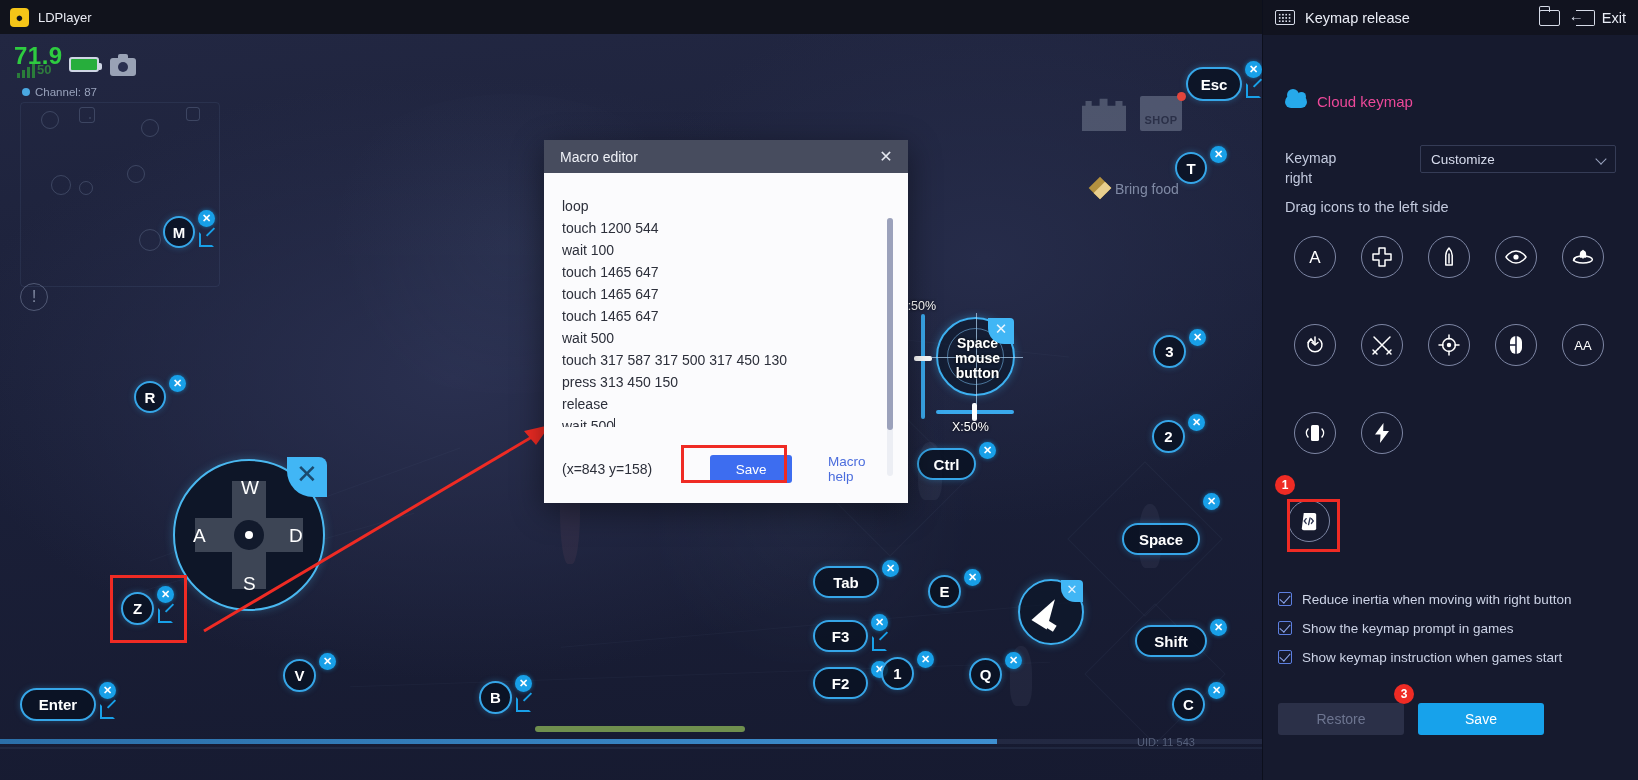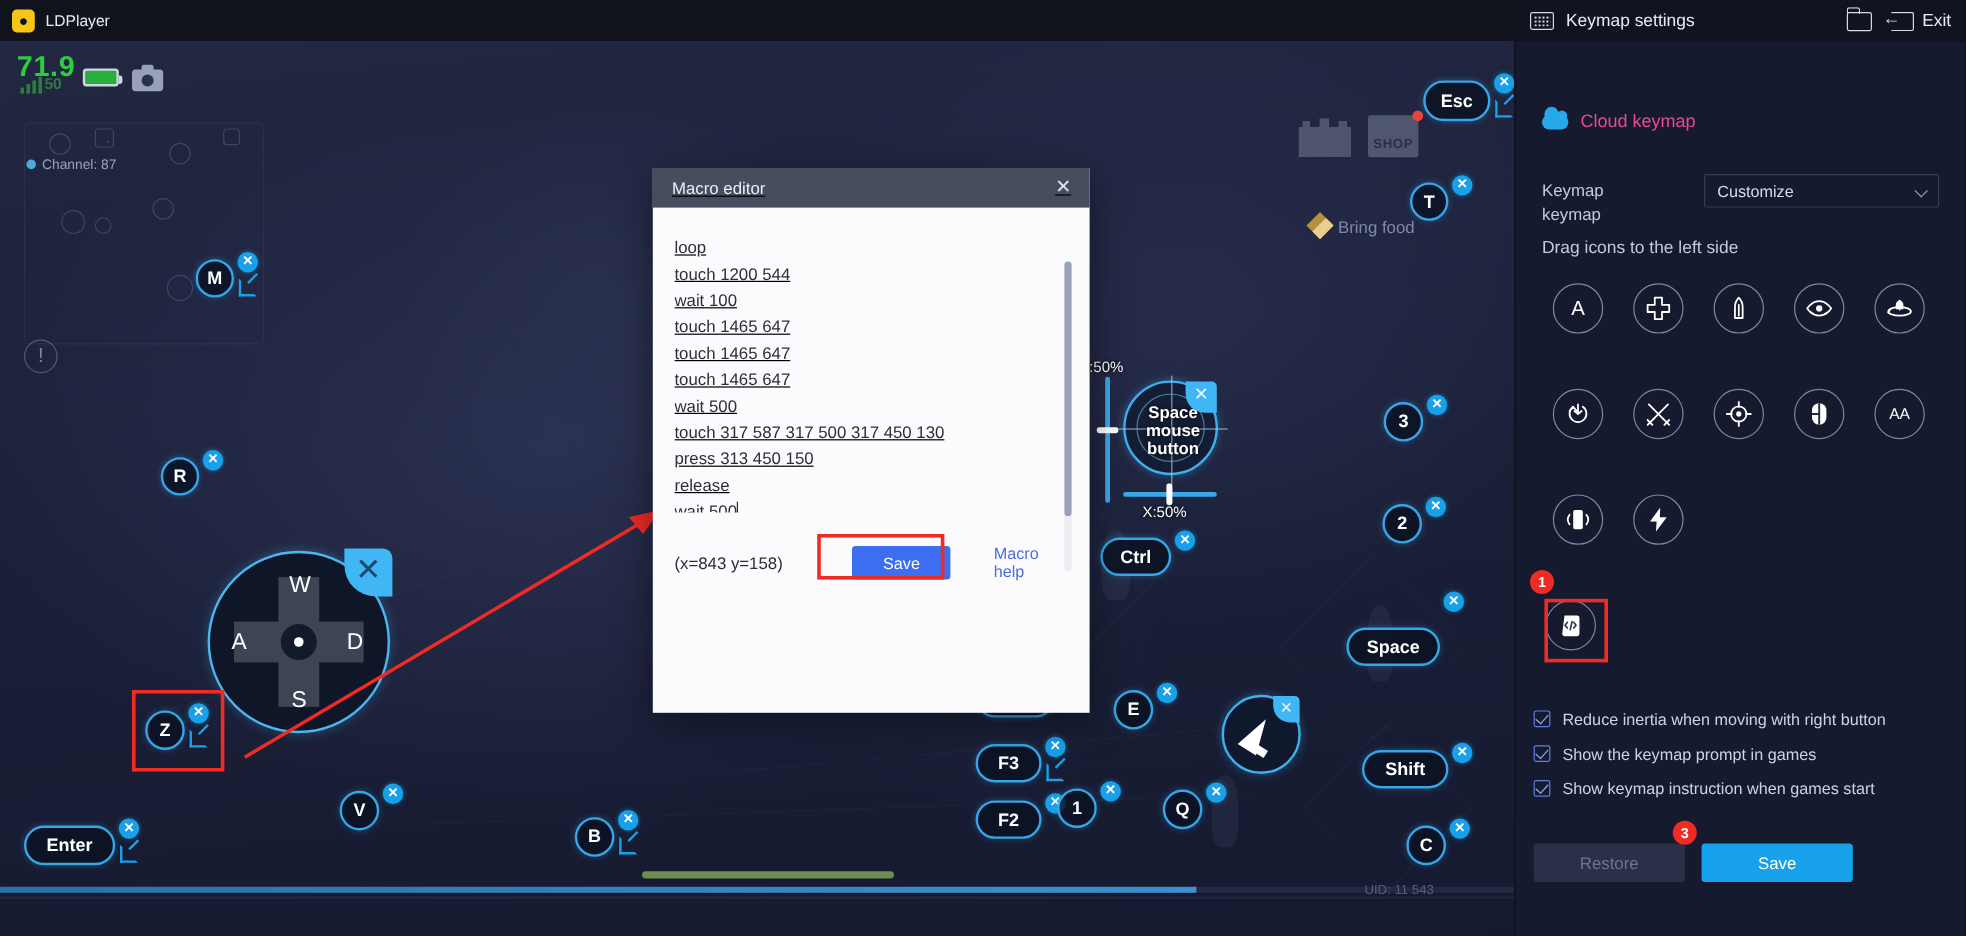--- a/index.html
+++ b/index.html
@@ -58,21 +58,21 @@
     position: absolute; left: 69px; top: 23px; width: 30px; height: 15px;
     border: 2px solid #cfd6e4; border-radius: 3px; background: #27ae3c;
   }
   .batt::after { content:''; position:absolute; right:-5px; top:4px; width:3px; height:7px; background:#cfd6e4; border-radius:0 2px 2px 0; }
   .cam {
     position: absolute; left: 110px; top: 24px; width: 26px; height: 18px;
     border-radius: 3px; background: #99a2b5;
   }
   .cam::before { content:''; position:absolute; left:8px; top:-4px; width:10px; height:5px; background:#99a2b5; border-radius:2px 2px 0 0; }
   .cam::after { content:''; position:absolute; left:8px; top:4px; width:10px; height:10px; border-radius:50%; background:#2a3050; }
-  .channel { position: absolute; left: 22px; top: 52px; color: #98a2bb; font-size: 11.5px; margin-top: 46px; }
+  .channel { position: absolute; left: 22px; top: 52px; color: #98a2bb; font-size: 11.5px; }
   .channel .dot { display:inline-block; width:8px; height:8px; border-radius:50%; background:#4aa8e0; margin-right:5px; }
 
   .minimap-frame {
     position: absolute; left: 20px; top: 68px; width: 200px; height: 185px;
     border: 1px solid rgba(130,160,210,.10); border-radius: 4px;
   }
   .mm-ico { position: absolute; border-radius: 50%; border: 1px solid rgba(165,185,220,.22); }
   .mm-ico.sq { border-radius: 3px; }
 
   .excl {
@@ -199,22 +199,22 @@
   .redbox { position: absolute; border: 3px solid #ef2b24; }
   .badge {
     position: absolute; width: 20px; height: 20px; border-radius: 50%;
     background: #ef2b24; color: #fff; font-size: 12px; font-weight: bold;
     text-align: center; line-height: 20px; z-index: 80;
   }
   .arrow-svg { position: absolute; left: 190px; top: 415px; z-index: 70; pointer-events: none; }
 
   
   .dialog {
-    position: absolute; left: 544px; top: 140px; width: 364px; height: 454px;
-    background: #fbfbfd; box-shadow: 0 8px 30px rgba(0,0,0,.45); z-index: 90; text-decoration: underline;
+    position: absolute; left: 544px; top: 140px; width: 364px; height: 363px;
+    background: #fbfbfd; box-shadow: 0 8px 30px rgba(0,0,0,.45); z-index: 90;
   }
   .dlg-head {
     height: 33px; background: #474c5e; display: flex; align-items: center;
     padding: 0 10px 0 16px; color: #eef0f6; font-size: 14px;
   }
   .dlg-title { flex: 1; }
   .dlg-close { width: 24px; height: 24px; color: #e4e7ef; font-size: 16px; text-align: center; line-height: 24px; cursor: pointer; }
   .dlg-body { position: relative; height: 330px; padding: 22px 18px 0 18px; }
   .code {
     height: 232px; overflow: hidden; color: #2c2f3a; font-size: 14px; line-height: 22px;
@@ -506,32 +506,32 @@
         <span class="macro-help">Macro help</span>
       </div>
     </div>
   </div>
   <div class="redbox" style="left:681px;top:445px;width:106px;height:38px;z-index:95;"></div>
   <div class="badge" style="left:661px;top:421px;">2</div>
 
   <div class="panel">
     <div class="panel-head">
       <span class="kbd-ico"></span>
-      <span class="ph-title">Keymap settings</span>
+      <span class="ph-title">Keymap release</span>
       <span class="folder-ico"></span>
       <span class="exit-ico"></span>
       <span class="exit-txt">Exit</span>
     </div>
 
     <div class="cloud-row">
       <span class="cloud-ico"></span>
       <span class="cloud-txt">Cloud keymap</span>
     </div>
 
-    <div class="scheme-label">Keymap keymap</div>
+    <div class="scheme-label">Keymap right</div>
     <div class="scheme-sel">
       <span>Customize</span>
       <span class="chev"></span>
     </div>
 
     <div class="drag-hint">Drag icons to the left side</div>
 
     <div class="icon-grid" id="icon-grid">
         <div class="ic">
           <div class="circ">

